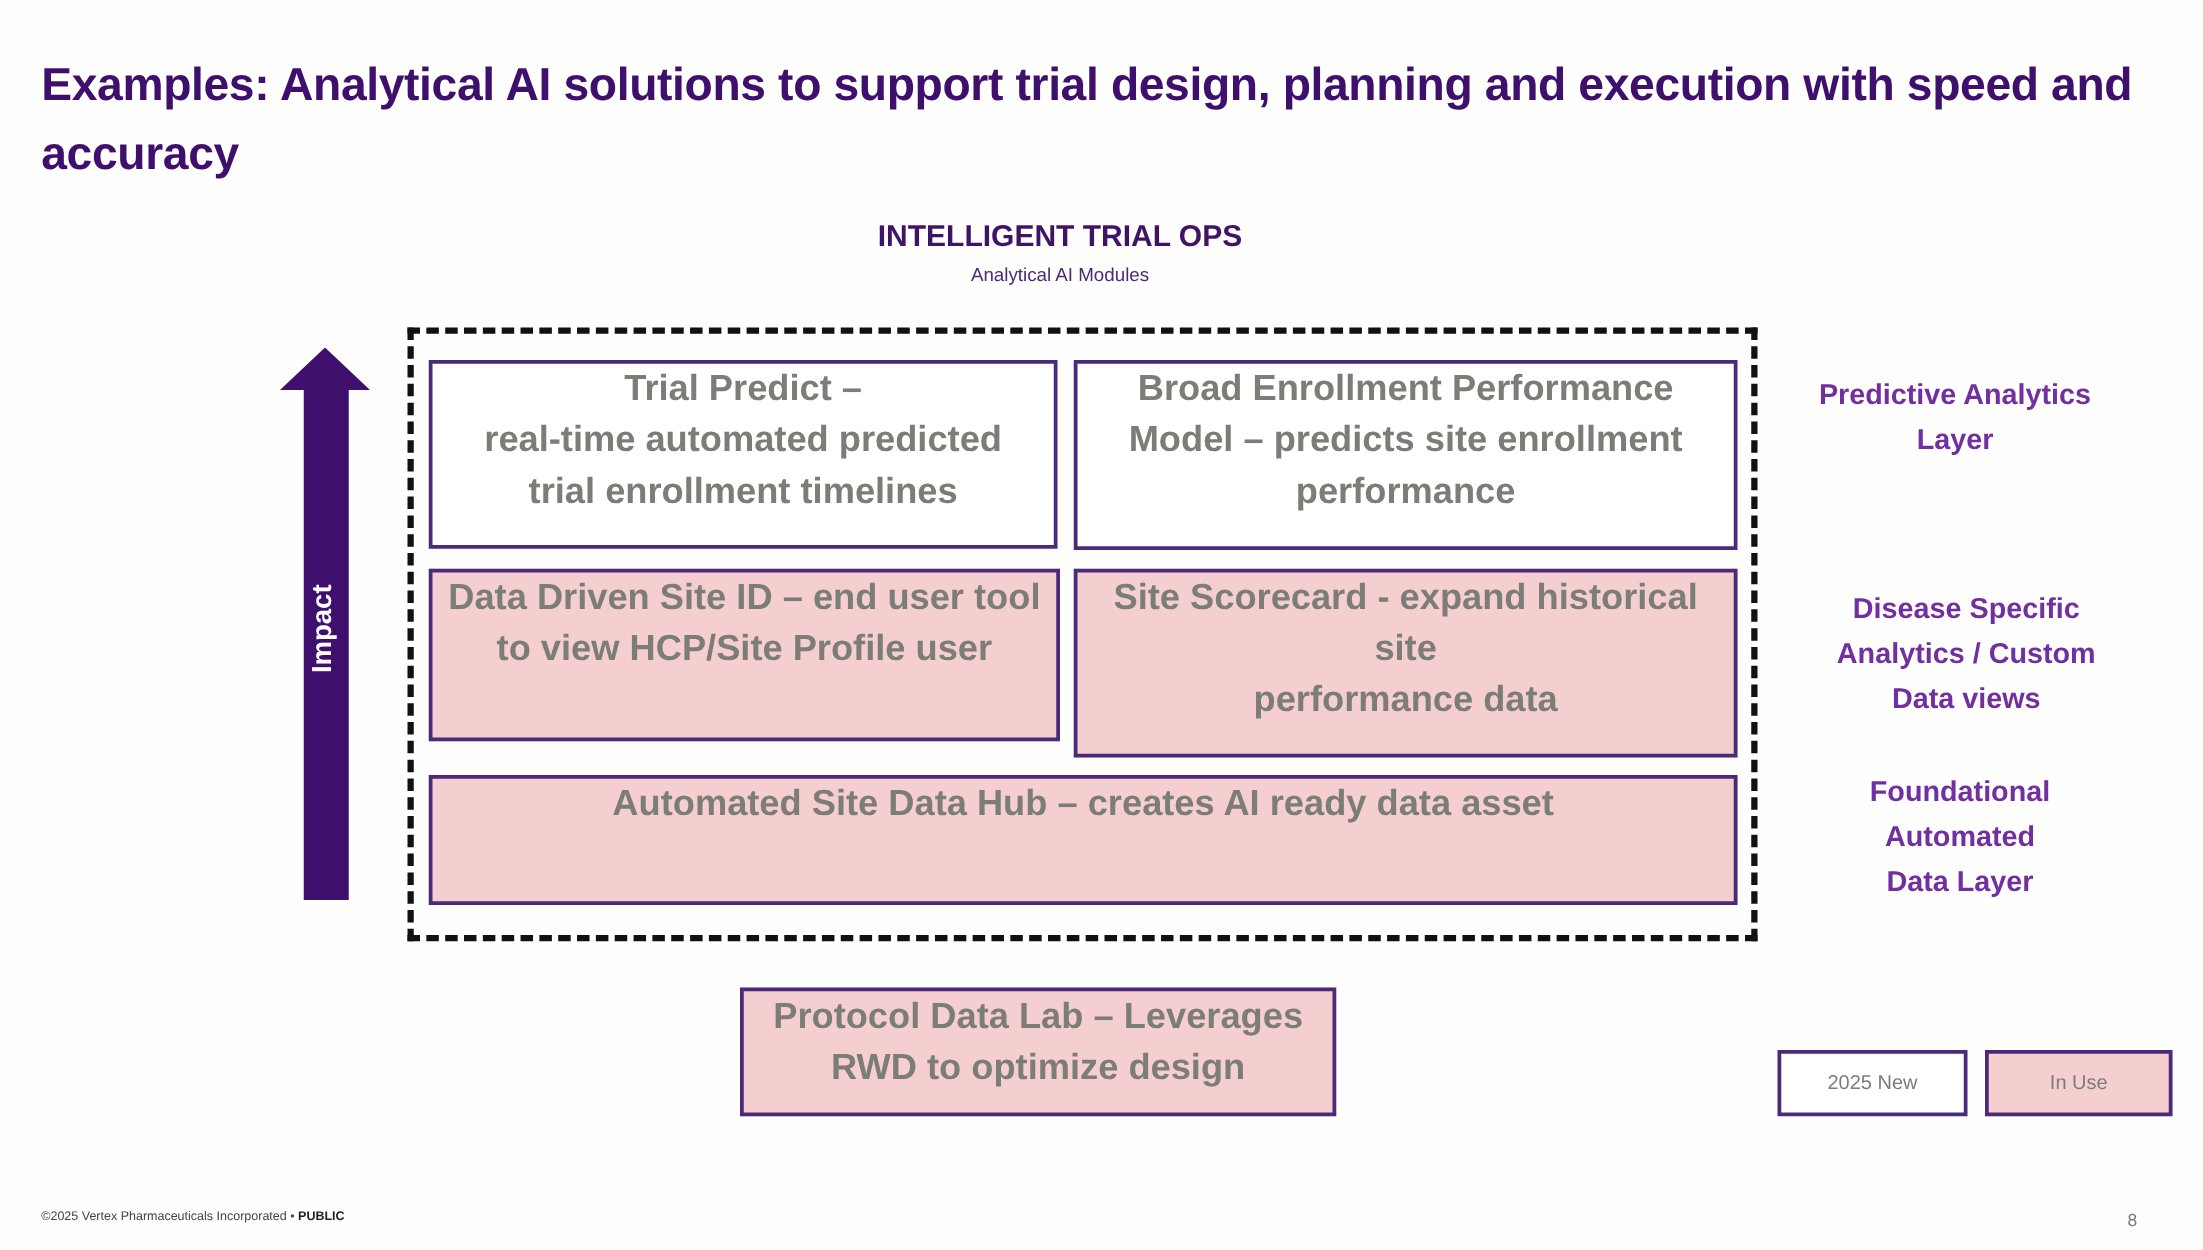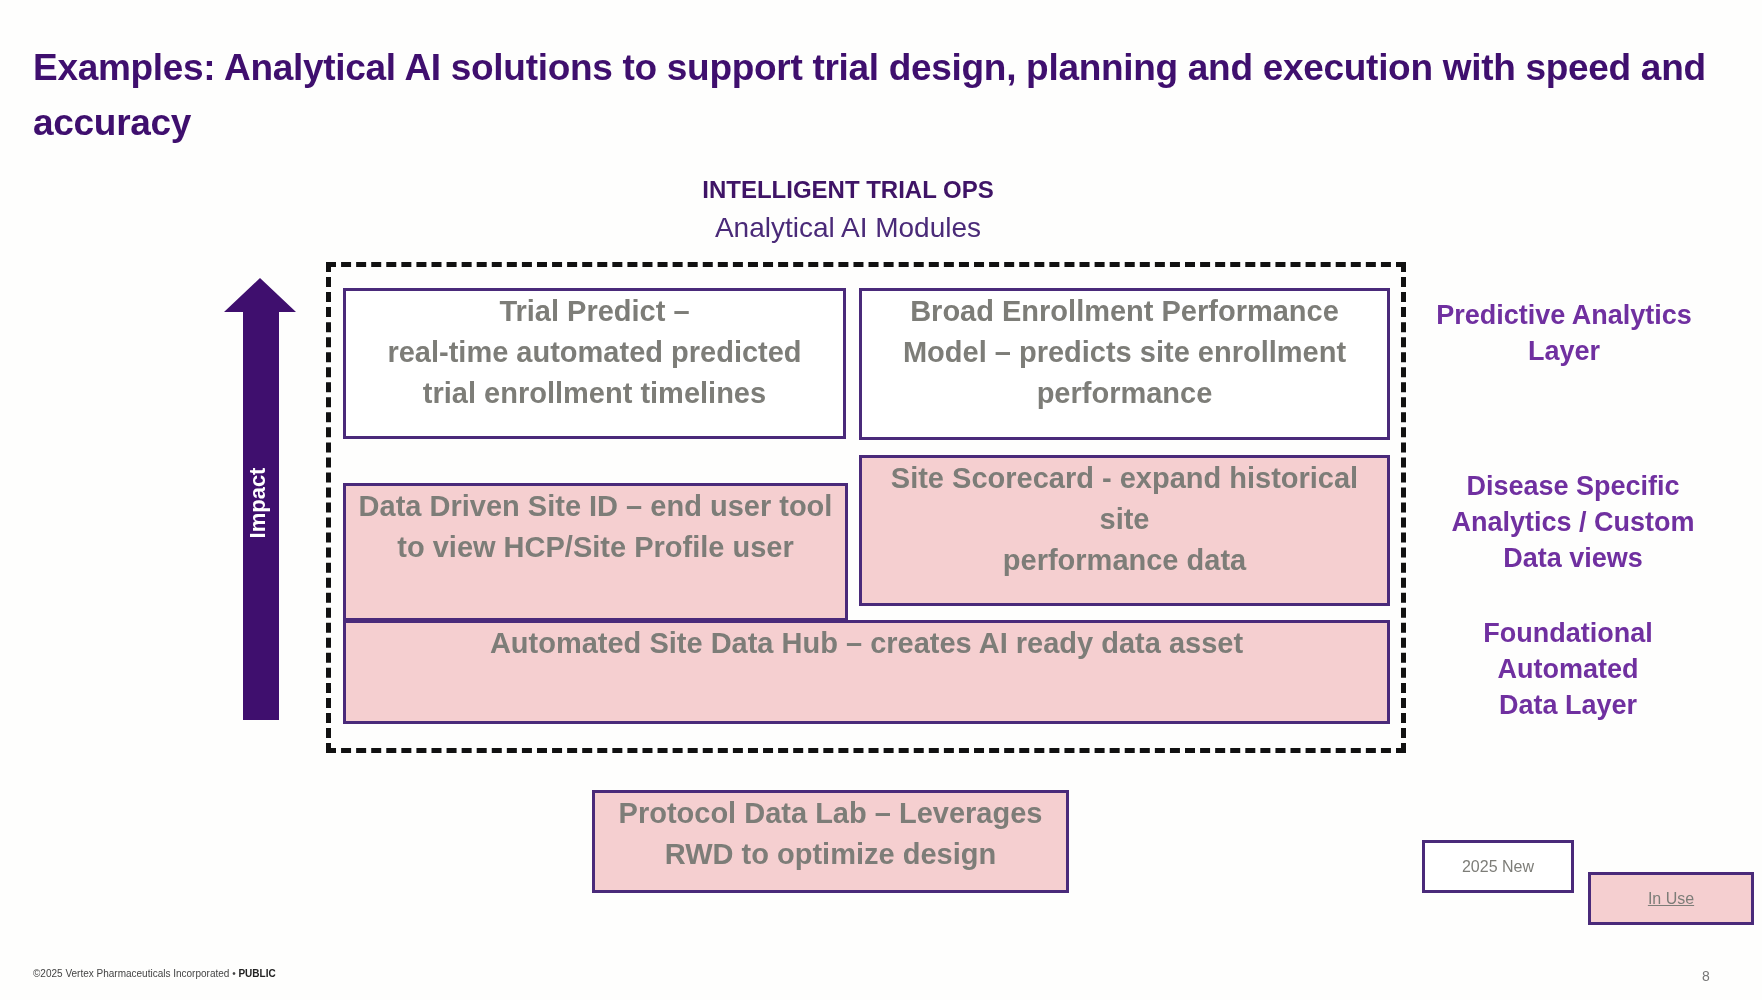--- a/index.html
+++ b/index.html
@@ -1,37 +1,37 @@
 <!DOCTYPE html>
 <html><head>
 <meta charset="utf-8">
 <style>
   html, body { margin:0; padding:0; }
   body { width:1762px; height:1000px; background:#fefefd; position:relative; overflow:hidden; font-family:"Liberation Sans", "DejaVu Sans", sans-serif; }
   .title { position:absolute; left:33px; top:40px; width:1700px; font-size:37px; line-height:55px; font-weight:bold; color:#3f0f6e; letter-spacing:-0.3px; }
   .hdr { position:absolute; left:600px; width:496px; text-align:center; color:#3f1466; }
   .hdr1 { top:176px; font-size:24px; font-weight:bold; }
-  .hdr2 { top:212px; font-size:28px; color:#4a2a78; }
+  .hdr2 { top:212px; font-size:15px; color:#4a2a78; }
   .dash { position:absolute; left:326px; top:262px; width:1080px; height:491px; border:5px dashed #111; box-sizing:border-box; }
   .box { position:absolute; box-sizing:border-box; border:3px solid #4a2a7a; display:flex; justify-content:center; text-align:center; color:#7d7d78; font-weight:bold; font-size:29px; line-height:41px; }
   .new { background:#ffffff; }
   .use { background:#f5cfd0; }
   .b-tp { left:343px; top:288px; width:503px; height:151px; }
   .b-be { left:859px; top:288px; width:531px; height:152px; }
-  .b-ds { left:343px; top:455px; width:505px; height:138px;margin-top:28px; }
+  .b-ds { left:343px; top:455px; width:505px; height:138px; }
   .b-sc { left:859px; top:455px; width:531px; height:151px; }
   .b-hub { left:343px; top:620px; width:1047px; height:104px; }
   .b-pdl { left:592px; top:790px; width:477px; height:103px; }
-  .layer { position:absolute; width:300px; text-align:center; color:#7030a0; font-weight:bold; font-size:27px; line-height:36px; }
+  .layer { position:absolute; width:300px; text-align:center; color:#7030a0; font-weight:bold; font-size:23px; line-height:36px; }
   .l1 { left:1414px; top:297px; }
   .l2 { left:1423px; top:468px; }
   .l3 { left:1418px; top:615px; }
   .legend { position:absolute; box-sizing:border-box; border:3px solid #4a2a7a; display:flex; align-items:center; justify-content:center; color:#7d7d78; font-size:16px; }
   .lg-new { left:1422px; top:840px; width:152px; height:53px; background:#fff; }
-  .lg-use { left:1588px; top:872px; width:166px; height:53px; background:#f5cfd0;text-decoration:underline; }
+  .lg-use { left:1588px; top:840px; width:150px; height:53px; background:#f5cfd0; }
   .arrow { position:absolute; left:224px; top:278px; width:72px; height:442px; }
   .impact { position:absolute; left:222px; top:490px; width:72px; text-align:center; color:#fff; font-weight:bold; font-size:22px; transform:rotate(-90deg); transform-origin:center center; }
   .footer { position:absolute; left:33px; top:968px; font-size:10px; color:#444; }
   .footer b { color:#222; }
   .pagenum { position:absolute; left:1702px; top:968px; font-size:14px; color:#777; }
 </style>
 </head>
 <body>
 
 <div class="title">Examples: Analytical AI solutions to support trial design, planning and execution with speed and accuracy</div>

